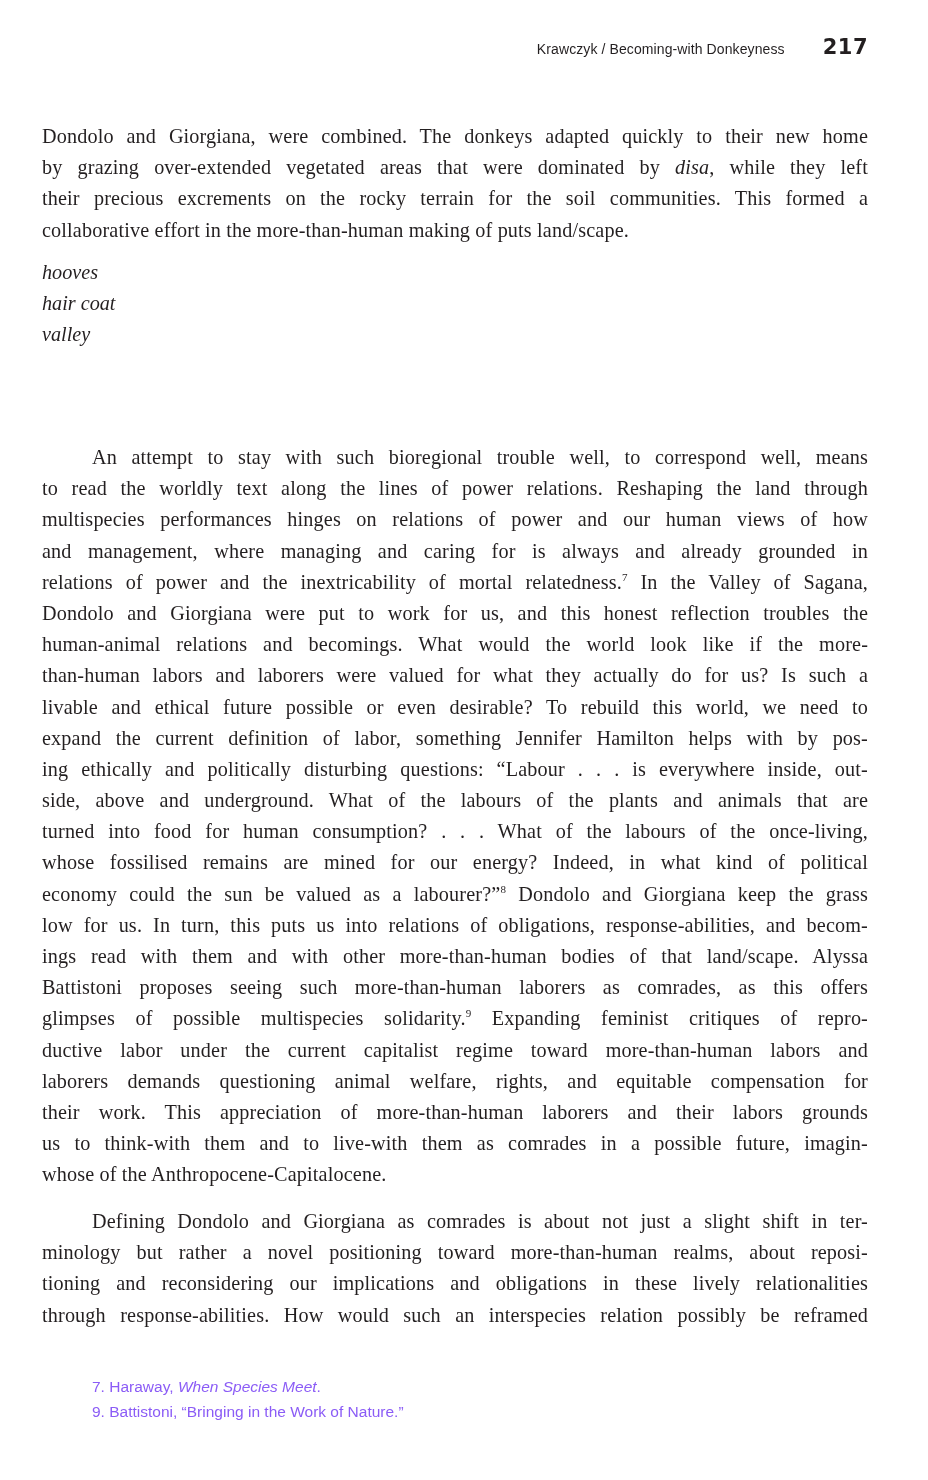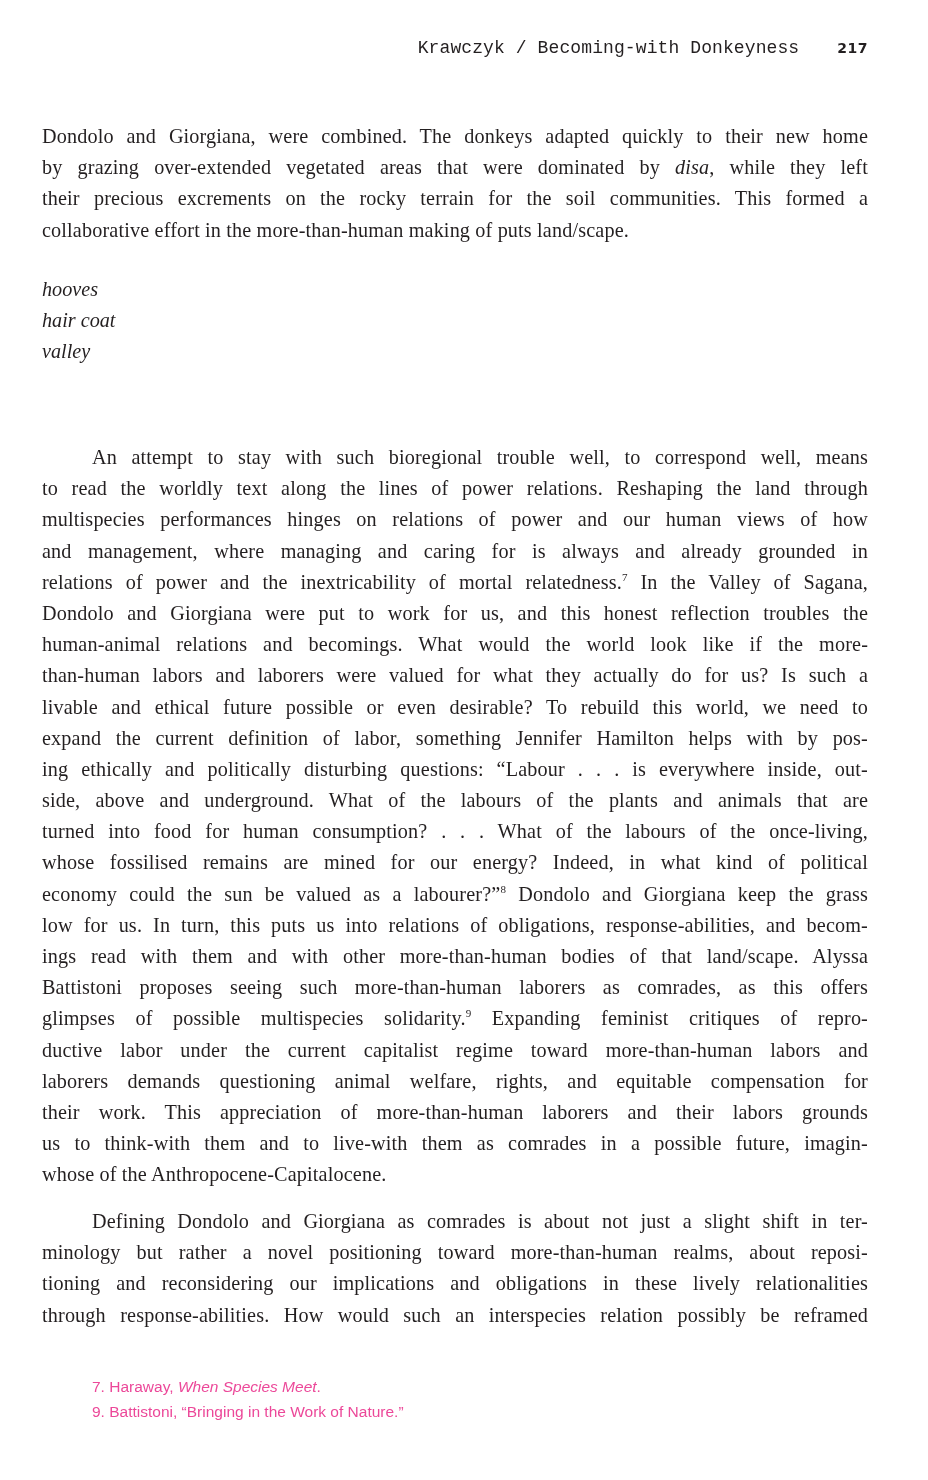--- a/index.html
+++ b/index.html
@@ -19,30 +19,30 @@
       position: absolute;
       top: 36px;
       left: 0;
       width: 868px;
       text-align: right;
       font-size: 17px;
       line-height: 22px;
       white-space: nowrap;
     }
     .running-head .title {
-      font-family: Liberation Mono, monospace;
-      font-size: 18px;
+      font-family: Liberation Sans, sans-serif;
+      font-size: 14px;
       letter-spacing: 0.1px;
     }
     .running-head .folio {
       display: inline-block;
       margin-left: 38px;
       font-family: "DejaVu Sans", "Liberation Sans", sans-serif;
       font-weight: bold;
-      font-size: 14px;
+      font-size: 21px;
       letter-spacing: 0.5px;
     }
     .body-text {
       position: absolute;
       left: 42px;
       width: 826px;
       font-family: "Liberation Serif", "DejaVu Serif", serif;
       font-size: 20.2px;
       letter-spacing: 0.15px;
     }
@@ -63,37 +63,37 @@
     }
     .italic { font-style: italic; }
     sup.fn {
       font-size: 11px;
       vertical-align: super;
       line-height: 0;
     }
     .verse {
       position: absolute;
       left: 42px;
-      top: 274px;
+      top: 257px;
       font-family: "Liberation Serif", "DejaVu Serif", serif;
       font-style: italic;
       font-size: 20.2px;
     }
     .verse .vline {
       display: block;
       height: 31.2px;
       line-height: 31.2px;
     }
     .footnotes {
       position: absolute;
       left: 92px;
       top: 1375px;
       font-family: "Liberation Sans", "DejaVu Sans", sans-serif;
       font-size: 15.5px;
-      color: #ec4899;
+      color: #8b5cf6;
     }
     .footnotes .fnline {
       display: block;
       height: 24.5px;
       line-height: 24.5px;
       white-space: nowrap;
     }
   </style>
 </head>
 <body>

